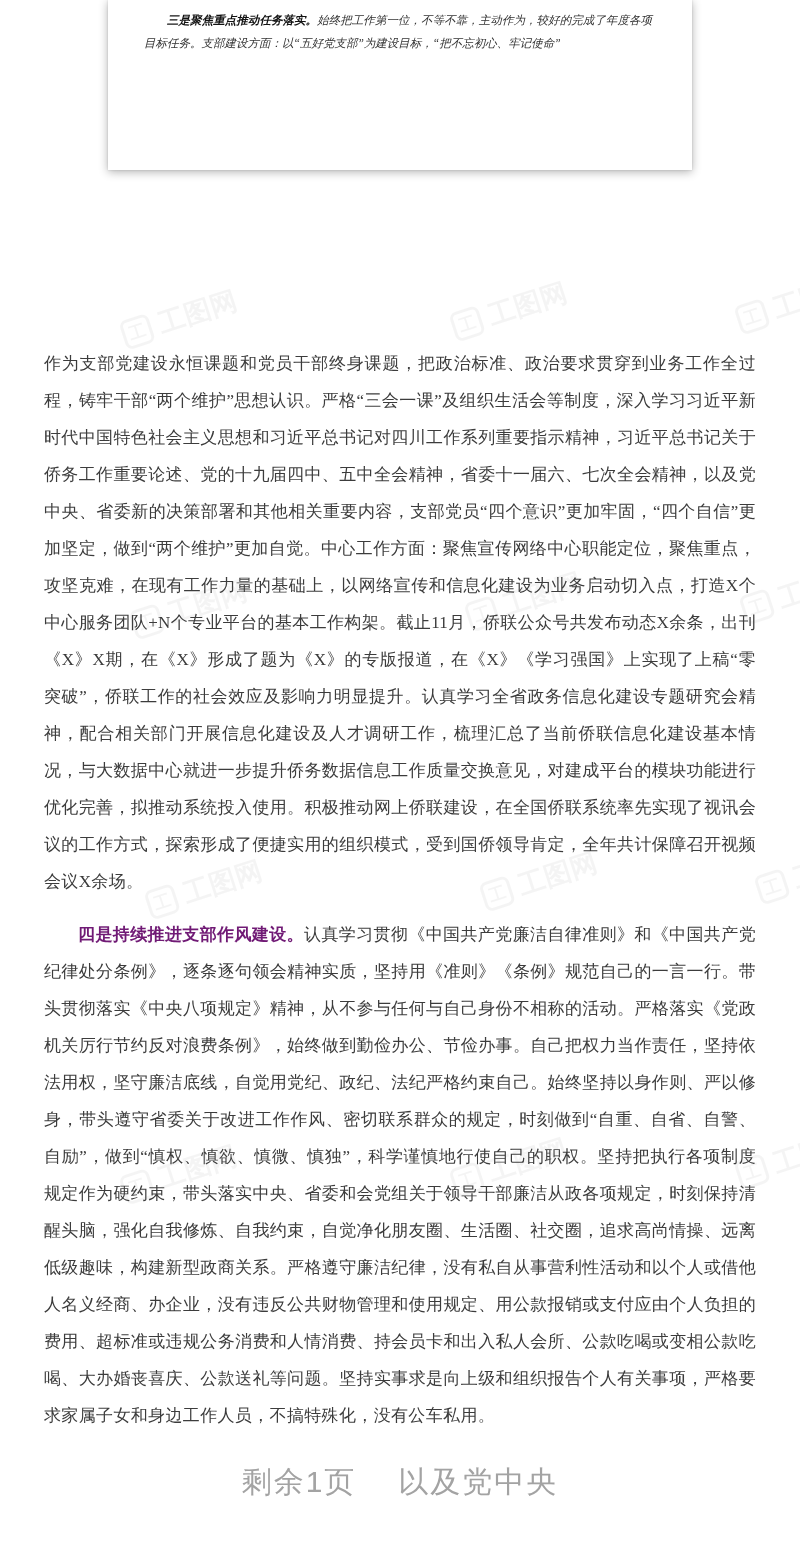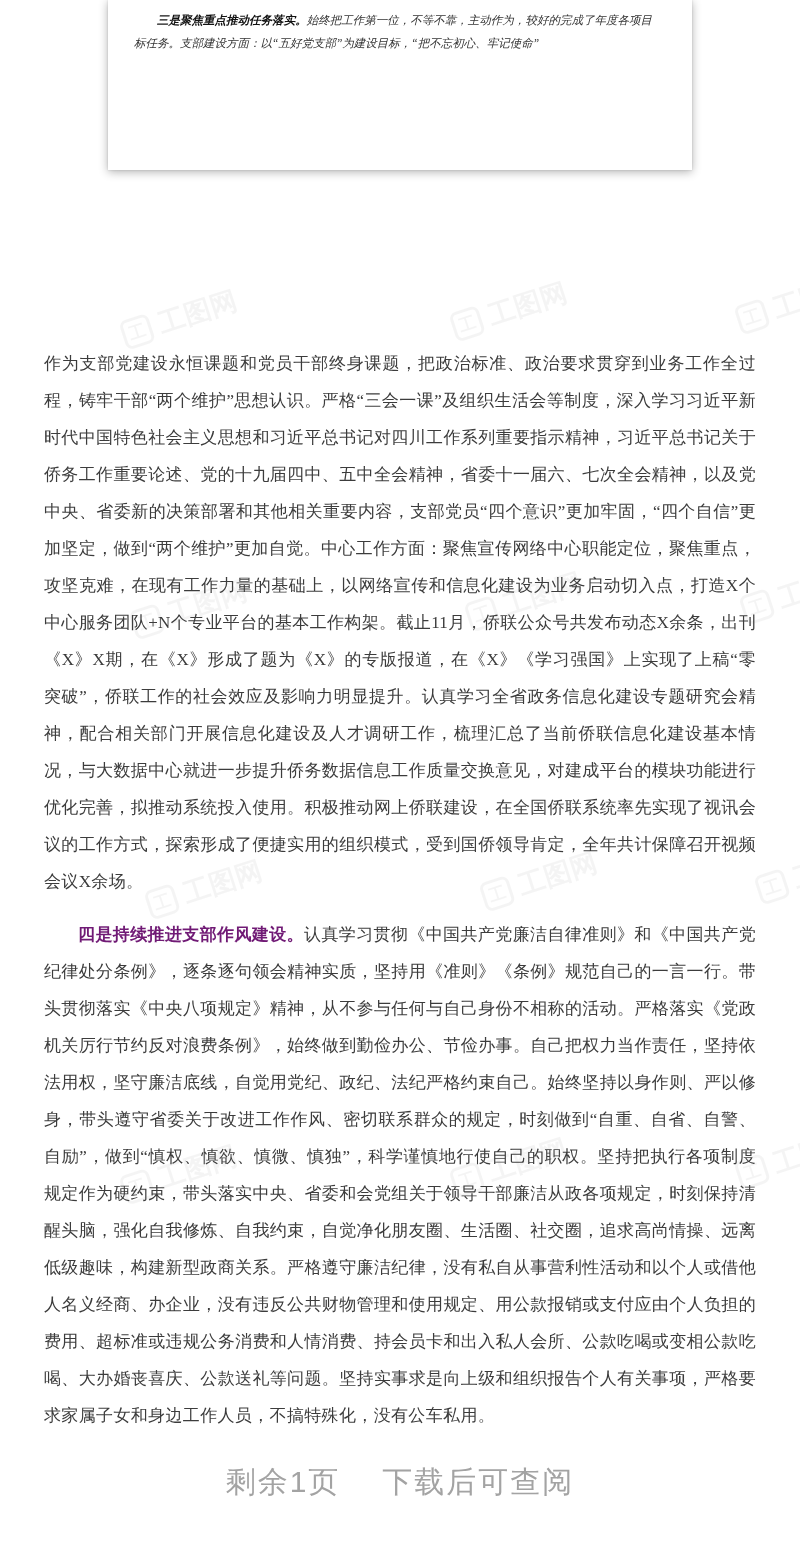--- a/index.html
+++ b/index.html
@@ -52,21 +52,21 @@
 
   
   .preview-page {
     position: relative;
     z-index: 1;
     width: 584px;
     height: 170px;
     margin: 0 auto;
     background: #ffffff;
     box-shadow: 0 2px 9px rgba(0,0,0,0.30), 0 0 2px rgba(0,0,0,0.14);
-    padding: 9px 40px 0 26px;
+    padding: 9px 40px 0 36px;
     overflow: hidden;
   }
   .page-para {
     font-size: 11.5px;
     line-height: 23px;
     text-align: justify;
     color: #333333;
     text-indent: 2em;
     font-style: italic;
   }
@@ -161,14 +161,14 @@
 <div class="preview-page">
   <p class="page-para"><b>三是聚焦重点推动任务落实。</b><span>始终把工作第一位，不等不靠，主动作为，较好的完成了年度各项目标任务。支部建设方面：以“五好党支部”为建设目标，“把不忘初心、牢记使命”</span></p>
 </div>
 
 <div class="doc-body">
   <p><span>作为支部党建设永恒课题和党员干部终身课题，把政治标准、政治要求贯穿到业务工作全过程，铸牢干部“两个维护”思想认识。严格“三会一课”及组织生活会等制度，深入学习习近平新时代中国特色社会主义思想和习近平总书记对四川工作系列重要指示精神，习近平总书记关于侨务工作重要论述、党的十九届四中、五中全会精神，省委十一届六、七次全会精神，以及党中央、省委新的决策部署和其他相关重要内容，支部党员“四个意识”更加牢固，“四个自信”更加坚定，做到“两个维护”更加自觉。中心工作方面：聚焦宣传网络中心职能定位，聚焦重点，攻坚克难，在现有工作力量的基础上，以网络宣传和信息化建设为业务启动切入点，打造X个中心服务团队+N个专业平台的基本工作构架。截止11月，侨联公众号共发布动态X余条，出刊《X》X期，在《X》形成了题为《X》的专版报道，在《X》《学习强国》上实现了上稿“零突破”，侨联工作的社会效应及影响力明显提升。认真学习全省政务信息化建设专题研究会精神，配合相关部门开展信息化建设及人才调研工作，梳理汇总了当前侨联信息化建设基本情况，与大数据中心就进一步提升侨务数据信息工作质量交换意见，对建成平台的模块功能进行优化完善，拟推动系统投入使用。积极推动网上侨联建设，在全国侨联系统率先实现了视讯会议的工作方式，探索形成了便捷实用的组织模式，受到国侨领导肯定，全年共计保障召开视频会议X余场。</span></p>
   <p class="indent"><b>四是持续推进支部作风建设。</b><span>认真学习贯彻《中国共产党廉洁自律准则》和《中国共产党纪律处分条例》，逐条逐句领会精神实质，坚持用《准则》《条例》规范自己的一言一行。带头贯彻落实《中央八项规定》精神，从不参与任何与自己身份不相称的活动。严格落实《党政机关厉行节约反对浪费条例》，始终做到勤俭办公、节俭办事。自己把权力当作责任，坚持依法用权，坚守廉洁底线，自觉用党纪、政纪、法纪严格约束自己。始终坚持以身作则、严以修身，带头遵守省委关于改进工作作风、密切联系群众的规定，时刻做到“自重、自省、自警、自励”，做到“慎权、慎欲、慎微、慎独”，科学谨慎地行使自己的职权。坚持把执行各项制度规定作为硬约束，带头落实中央、省委和会党组关于领导干部廉洁从政各项规定，时刻保持清醒头脑，强化自我修炼、自我约束，自觉净化朋友圈、生活圈、社交圈，追求高尚情操、远离低级趣味，构建新型政商关系。严格遵守廉洁纪律，没有私自从事营利性活动和以个人或借他人名义经商、办企业，没有违反公共财物管理和使用规定、用公款报销或支付应由个人负担的费用、超标准或违规公务消费和人情消费、持会员卡和出入私人会所、公款吃喝或变相公款吃喝、大办婚丧喜庆、公款送礼等问题。坚持实事求是向上级和组织报告个人有关事项，严格要求家属子女和身边工作人员，不搞特殊化，没有公车私用。</span></p>
 </div>
 
 <div class="footer-note">
-  <span class="gap">剩余1页</span><span>下载后可查阅</span>
+  <span class="gap">剩余1页</span><span>以及党中央</span>
 </div>
 
 </body></html>

